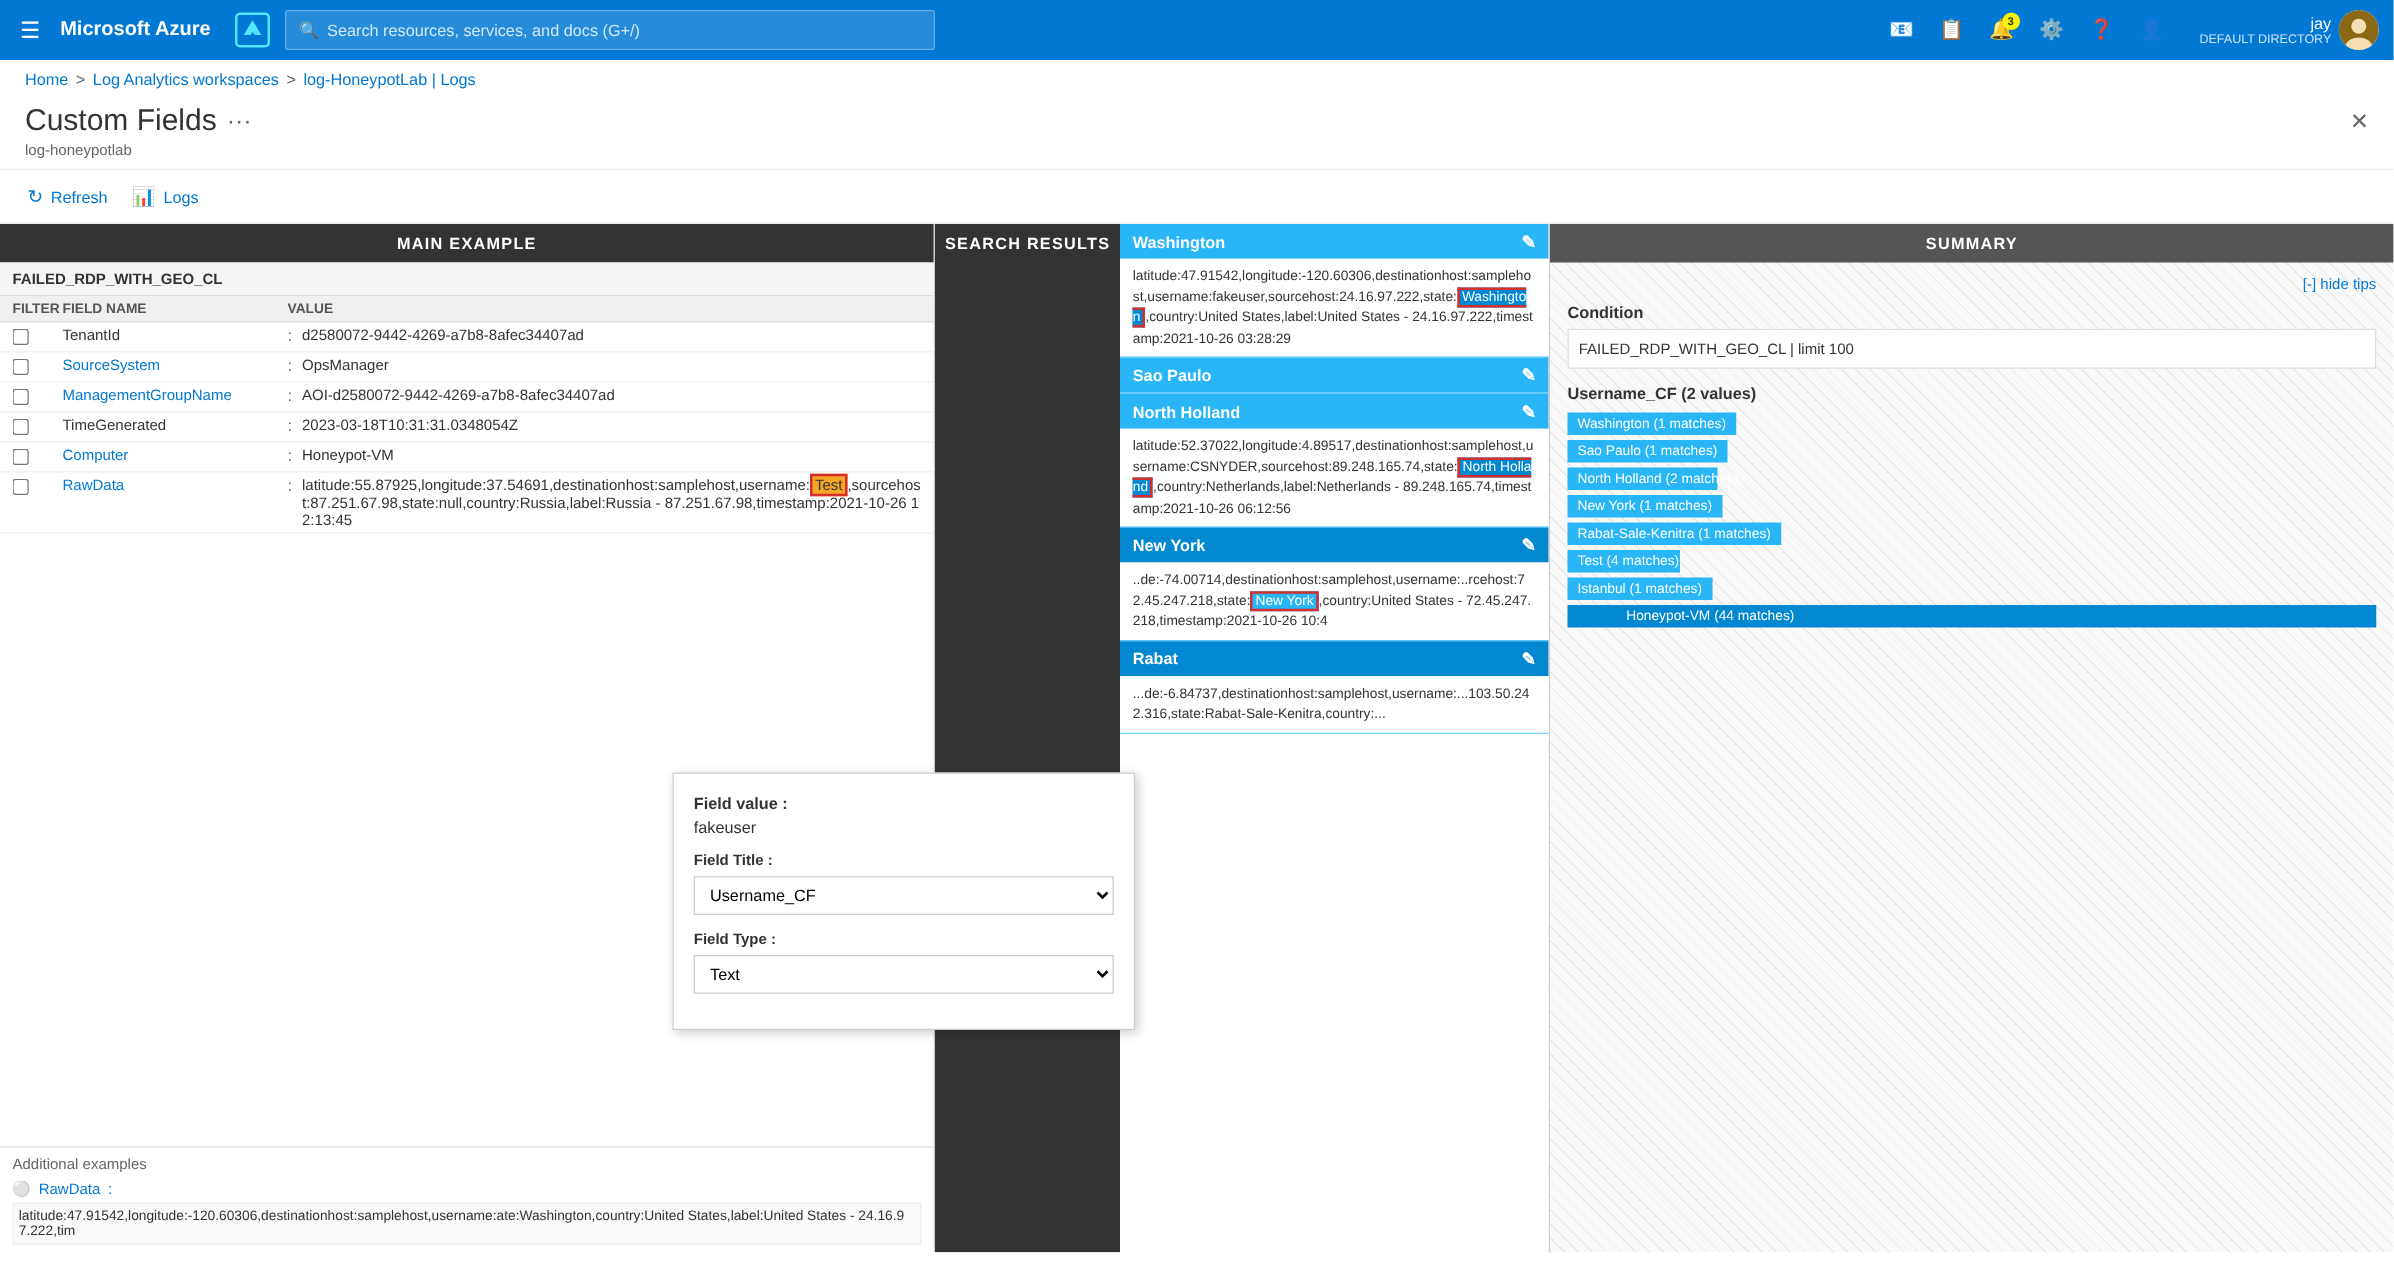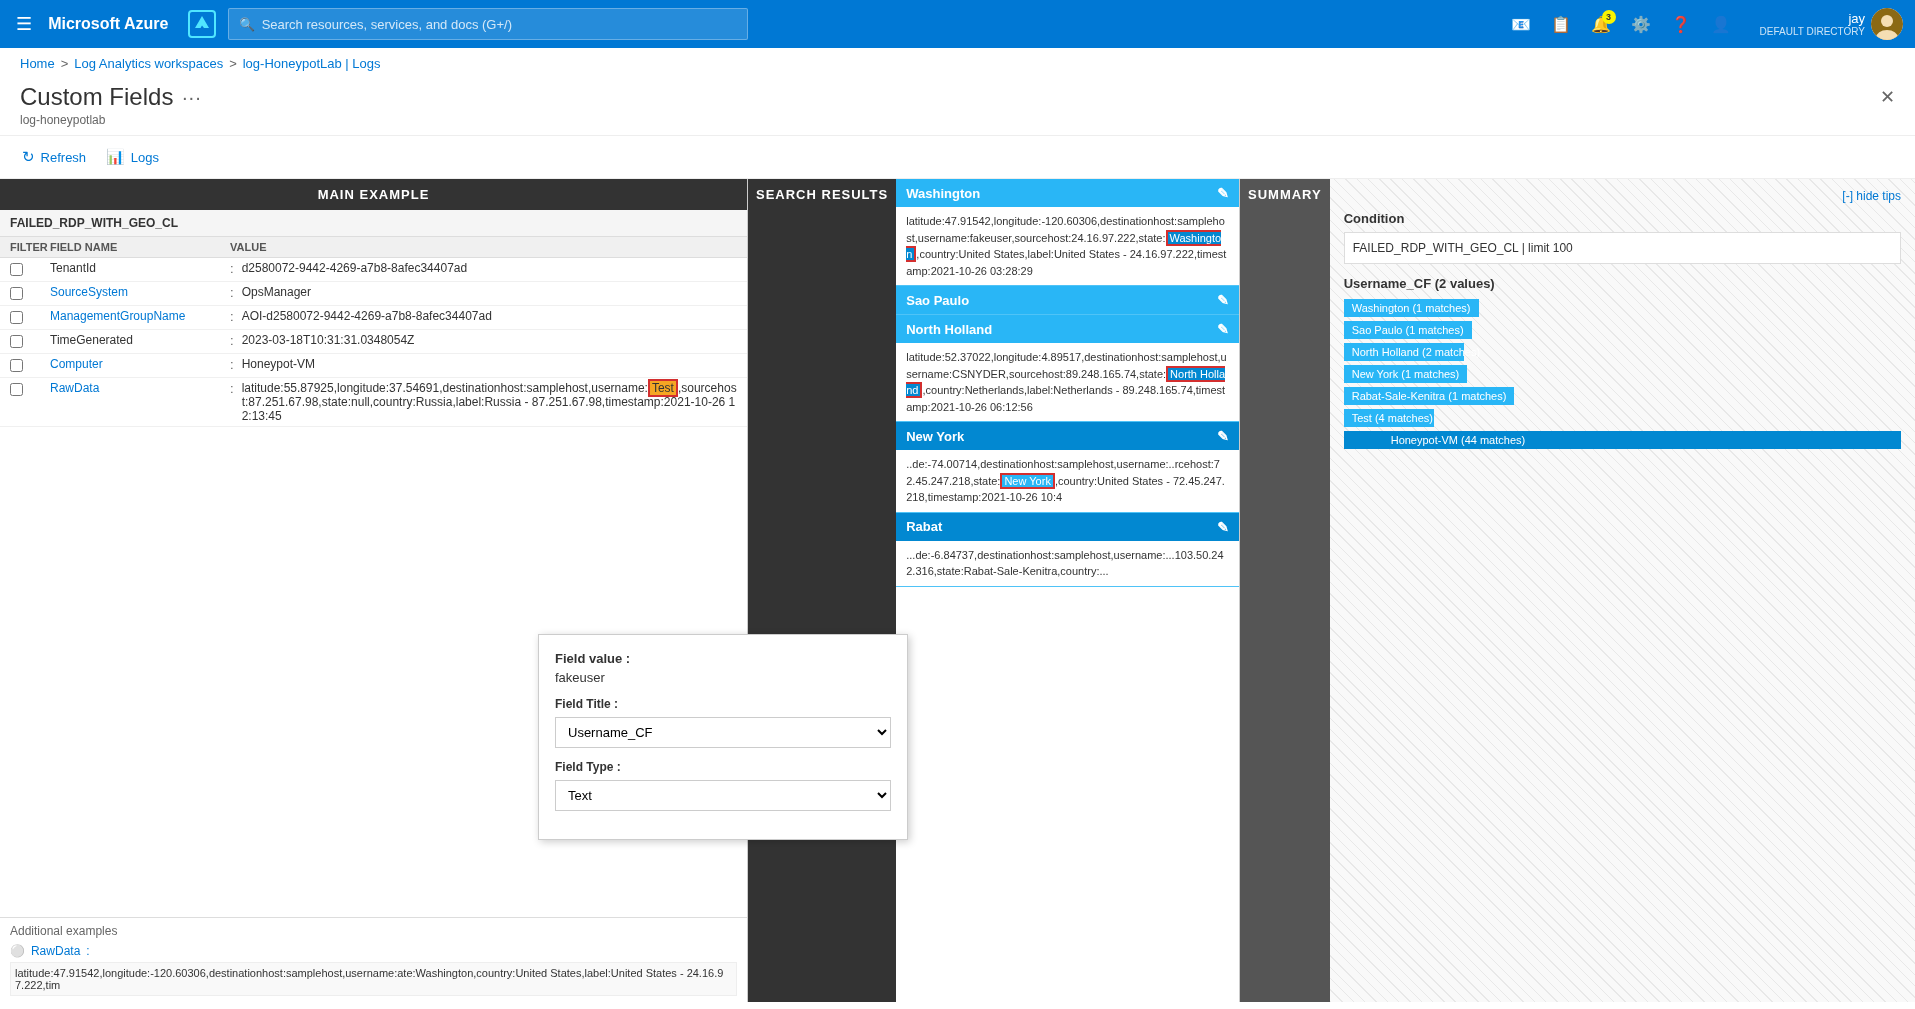--- a/index.html
+++ b/index.html
@@ -133,21 +133,21 @@
     }
     .example-rawdata-text {
       font-size: 11px; color: #333; word-break: break-all;
       background: #f9f9f9; padding: 4px; margin-top: 4px; border: 1px solid #eee;
     }
 
     
     .field-popup {
       position: absolute; left: 538px; top: 618px; z-index: 200;
       background: #fff; border: 1px solid #ccc; box-shadow: 2px 2px 8px rgba(0,0,0,0.2);
-      width: 370px; padding: 16px; margin-top: 16px;
+      width: 370px; padding: 16px;
     }
     .popup-label { font-size: 13px; font-weight: 600; margin-bottom: 4px; }
     .popup-value { font-size: 13px; color: #333; margin-bottom: 12px; }
     .popup-field-label { font-size: 12px; font-weight: 600; margin-bottom: 6px; }
     .popup-select {
       width: 100%; padding: 6px 8px; font-size: 13px;
       border: 1px solid #ccc; background: #fff; cursor: pointer;
       appearance: auto; margin-bottom: 12px;
     }
 
@@ -175,21 +175,21 @@
       border: 2px solid #d32f2f; padding: 0 2px; display: inline;
     }
     .result-body .state-highlight-2 {
       background: #29b6f6; color: #fff;
       border: 2px solid #d32f2f; padding: 0 2px; display: inline;
     }
     .edit-icon { cursor: pointer; color: #fff; font-size: 14px; }
 
     
     .summary-panel {
-      flex: 1; display: flex; flex-direction: row; overflow: hidden;
+      flex: 1; display: flex; flex-direction: column; overflow: hidden;
       padding: 0; background: #f9f9f9;
     }
     .summary-header {
       background: #555; color: #fff; text-align: center;
       padding: 8px; font-size: 13px; font-weight: 600; letter-spacing: 1px;
     }
     .summary-content { padding: 10px 14px; overflow-y: auto; flex: 1; }
     .hide-tips-link { text-align: right; color: #0078d4; font-size: 12px; cursor: pointer; margin-bottom: 8px; }
     .summary-section-label { font-size: 13px; font-weight: 600; color: #333; margin: 8px 0 6px 0; }
     .condition-box {
@@ -459,18 +459,21 @@
       <div class="summary-bar-item">
         <div class="summary-bar">New York (1 matches)</div>
       </div>
       <div class="summary-bar-item">
         <div class="summary-bar">Rabat-Sale-Kenitra (1 matches)</div>
       </div>
       <div class="summary-bar-item">
         <div class="summary-bar" style="width:90px;">Test (4 matches)</div>
       </div>
       <div class="summary-bar-item">
+        <div class="summary-bar">Istanbul (1 matches)</div>
+      </div>
+      <div class="summary-bar-item">
         <div class="summary-bar summary-bar-2 summary-bar-full">Honeypot-VM (44 matches)</div>
       </div>
     </div>
   </div>
 
 </div>
 
 </body></html>

